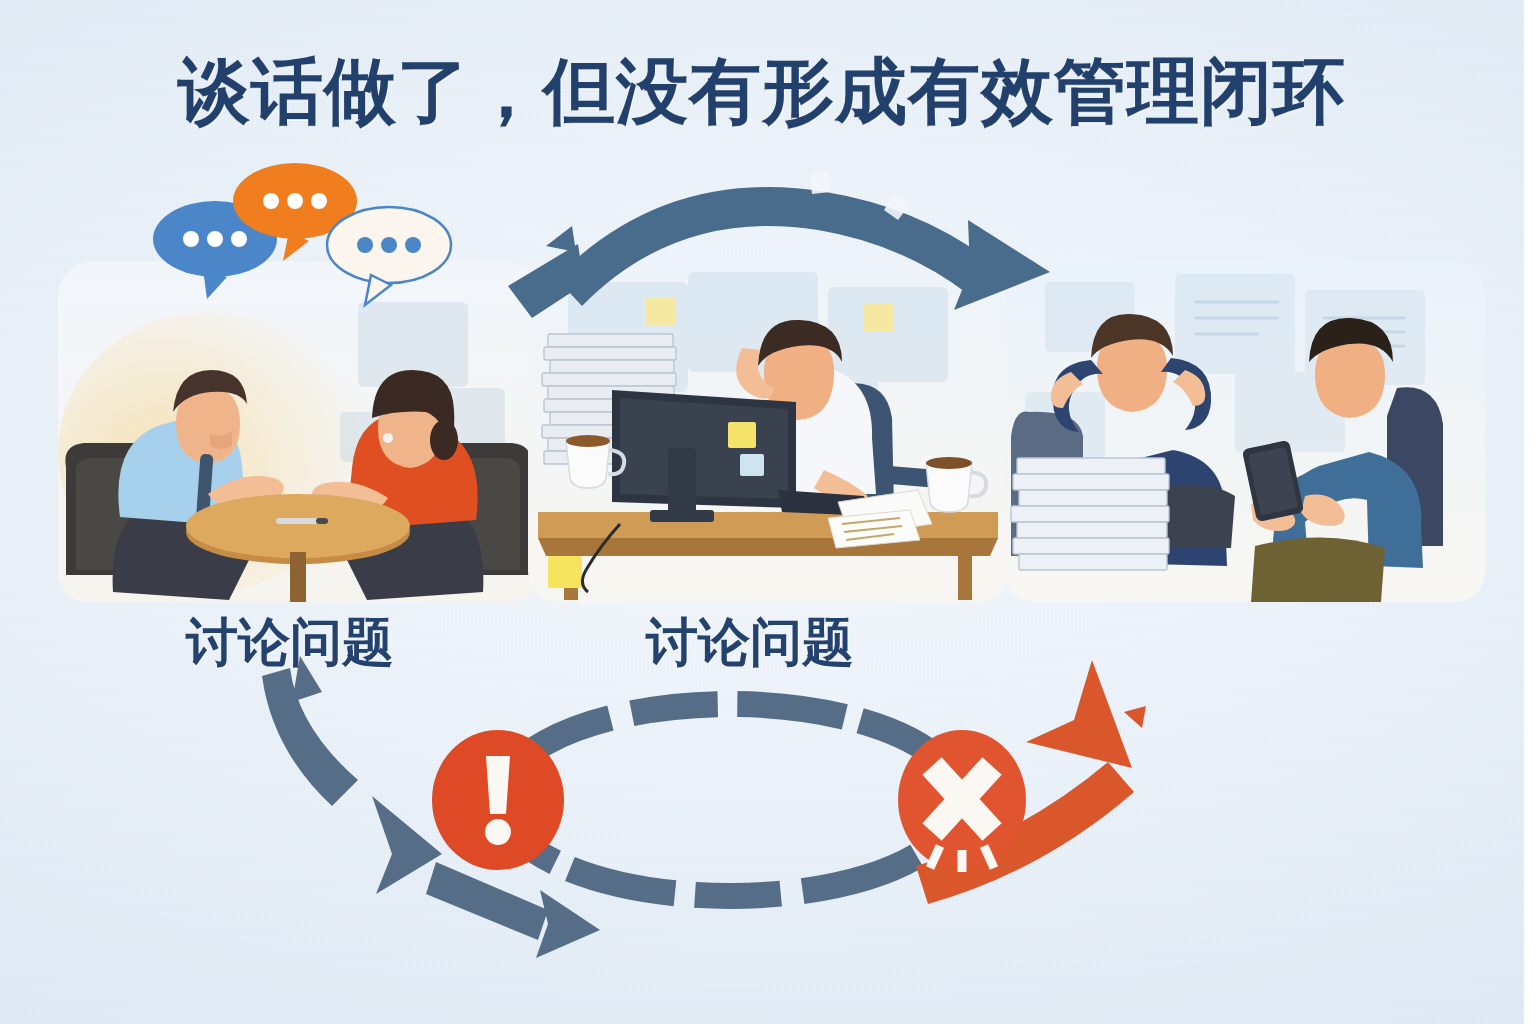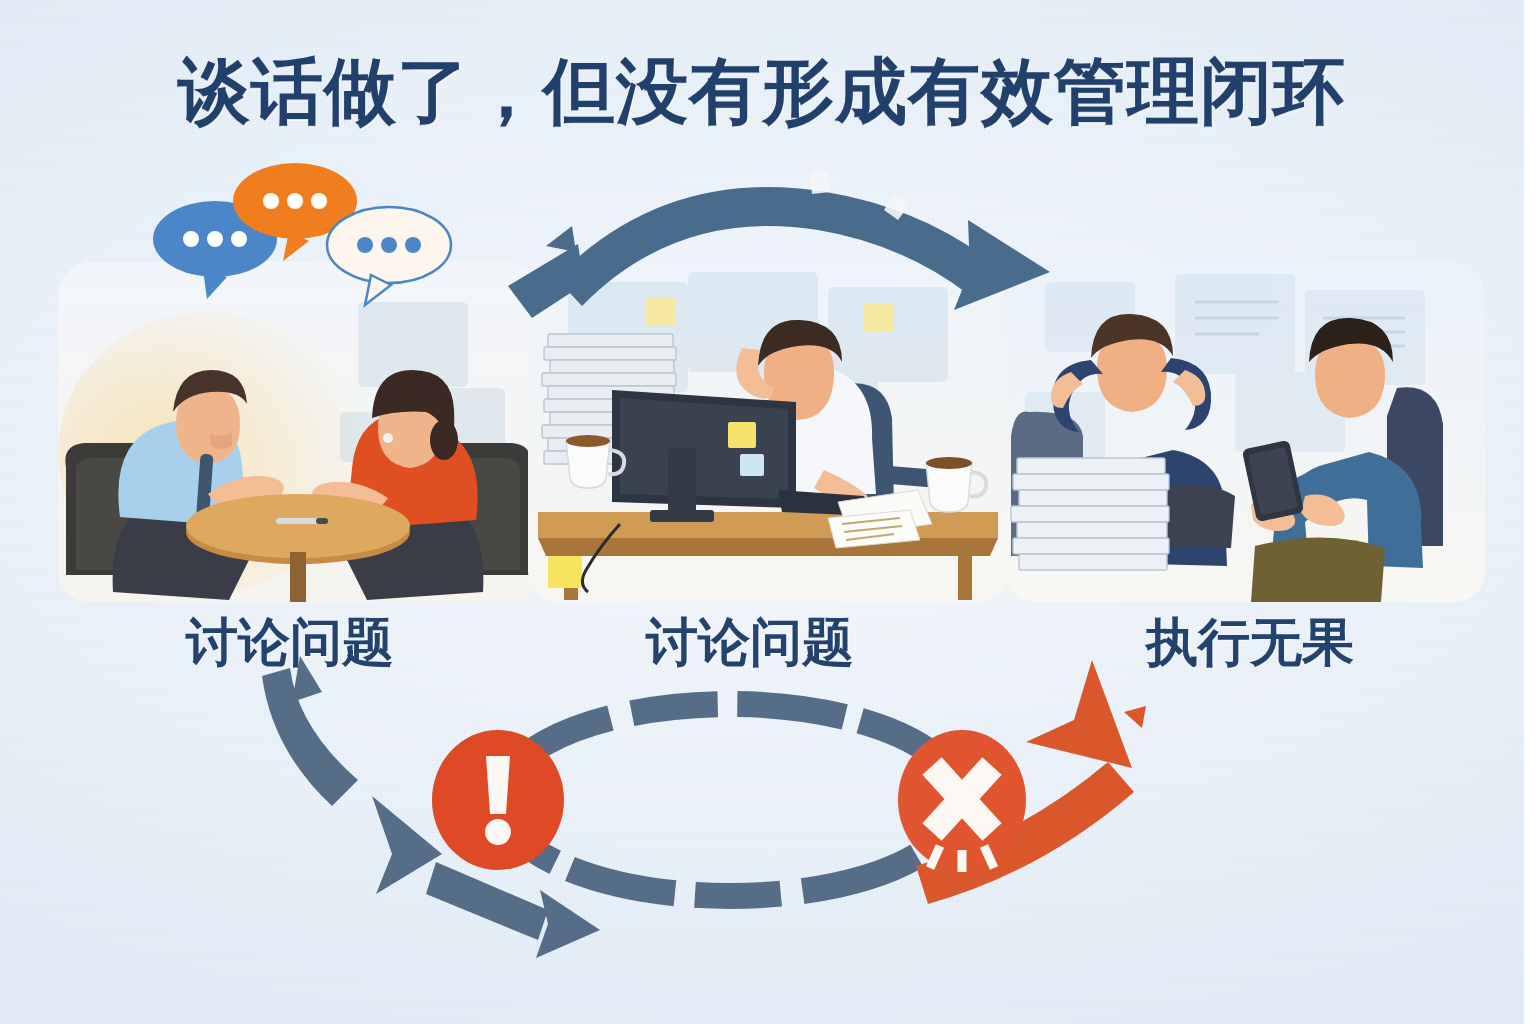--- a/index.html
+++ b/index.html
@@ -349,21 +349,20 @@
             <rect x="8" y="276" width="156" height="16" rx="2"></rect>
             <rect x="14" y="292" width="148" height="16" rx="2"></rect>
           </g>
         </g>
       </svg>
     </div>
   </div>
 
   <div class="panel-caption" id="caption-1">讨论问题</div>
   <div class="panel-caption" id="caption-2">讨论问题</div>
-  <div class="panel-caption" id="caption-3">执行无果</div>
 
   <svg id="top-arrow" viewBox="0 0 580 150">
     <g fill="#4a6c8c">
       <path d="M66 118 q110 -112 270 -86 q96 16 168 72 l-26 30 q-66 -50 -150 -64 q-140 -22 -236 76z"></path>
       <path d="M18 126 l70 -42 6 40 -52 34z"></path>
       <path d="M56 86 l26 -20 4 26z"></path>
       <path d="M478 60 l82 52 -96 38 16 -40z"></path>
       <path d="M404 70 l28 -2 -4 24z" opacity=".9"></path>
     </g>
     <g fill="#f3f6fa">

